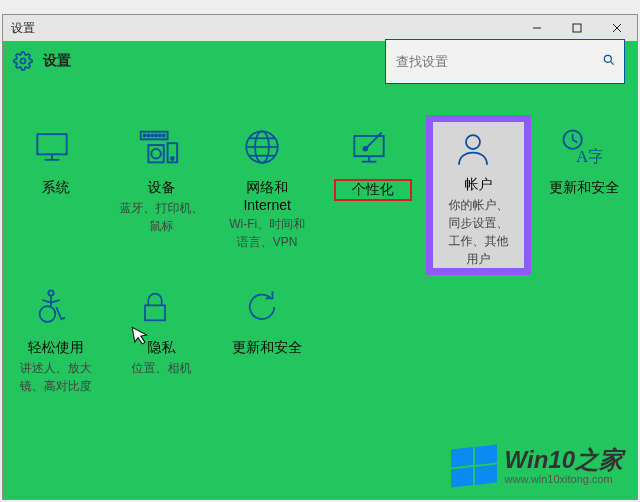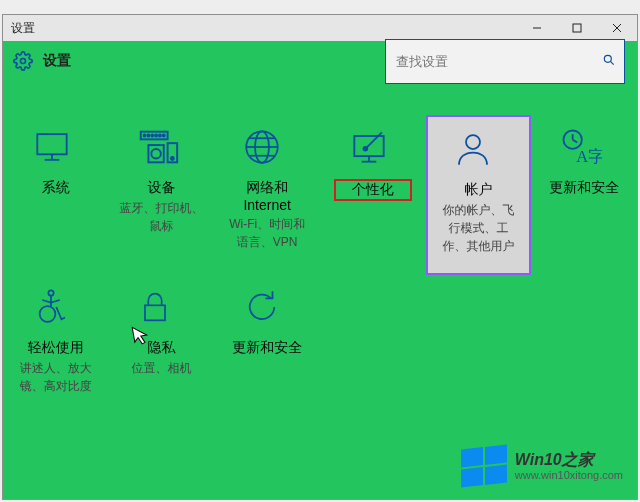--- a/index.html
+++ b/index.html
@@ -68,21 +68,21 @@
   }
   .tile {
     display: flex;
     flex-direction: column;
     align-items: center;
     text-align: center;
     padding: 6px 10px 0 10px;
   }
   .tile.hover {
     background: #d6d6d6;
-    border: 2px solid #8b5cf6;
+    border: 7px solid #8b5cf6;
   }
   .icon-wrap {
     width: 52px; height: 52px;
     display: flex; align-items: center; justify-content: flex-start;
     color: #0a4fa0;
     margin-bottom: 4px;
   }
   .tile-title {
     font-size: 14px; color: #0a0a0a; margin-top: 2px; margin-bottom: 2px;
   }
@@ -105,21 +105,21 @@
     position: absolute;
     right: 14px; bottom: 14px;
     display: flex; align-items: center; gap: 8px;
   }
   .winlogo {
     display: grid; grid-template-columns: 22px 22px; grid-template-rows: 18px 18px;
     gap: 2px; transform: skewY(-6deg);
   }
   .winlogo div { background: #0b8bf0; }
   .brand-text { display:flex; flex-direction:column; line-height:1.1; }
-  .brand-text .t1 { font-size: 16px; font-weight: 600; font-style: italic; color: #333; }
+  .brand-text .t1 { font-size: 24px; font-weight: 600; font-style: italic; color: #333; }
   .brand-text .t2 { font-size: 11px; color: #555; }
 </style>
 </head>
 <body>
 
 <div class="window">
 
   <div class="titlebar">
     <span class="title">设置</span>
     <div class="win-btn">
@@ -220,21 +220,21 @@
     </div>
 
     <div class="tile hover">
       <div class="icon-wrap">
         <svg width="42" height="42" viewBox="0 0 48 48" fill="none" stroke="currentColor" stroke-width="2">
           <circle cx="24" cy="16" r="8"></circle>
             <path d="M8 42c0-9 7-14 16-14s16 5 16 14"></path>
         </svg>
       </div>
       <div class="tile-title">帐户</div>
-      <div class="tile-desc">你的帐户、飞行模式、工作、其他用户</div>
+      <div class="tile-desc">你的帐户、同步设置、工作、其他用户</div>
     </div>
 
     <div class="tile">
       <div class="icon-wrap">
         <svg width="44" height="44" viewBox="0 0 48 48" fill="none" stroke="currentColor" stroke-width="2">
           <circle cx="16" cy="16" r="10"></circle>
             <line x1="16" y1="10" x2="16" y2="16"></line>
             <line x1="16" y1="16" x2="21" y2="19"></line>
           <text x="20" y="40" font-size="18" font-family="Microsoft YaHei" fill="currentColor" stroke="none">A字</text>
         </svg>

